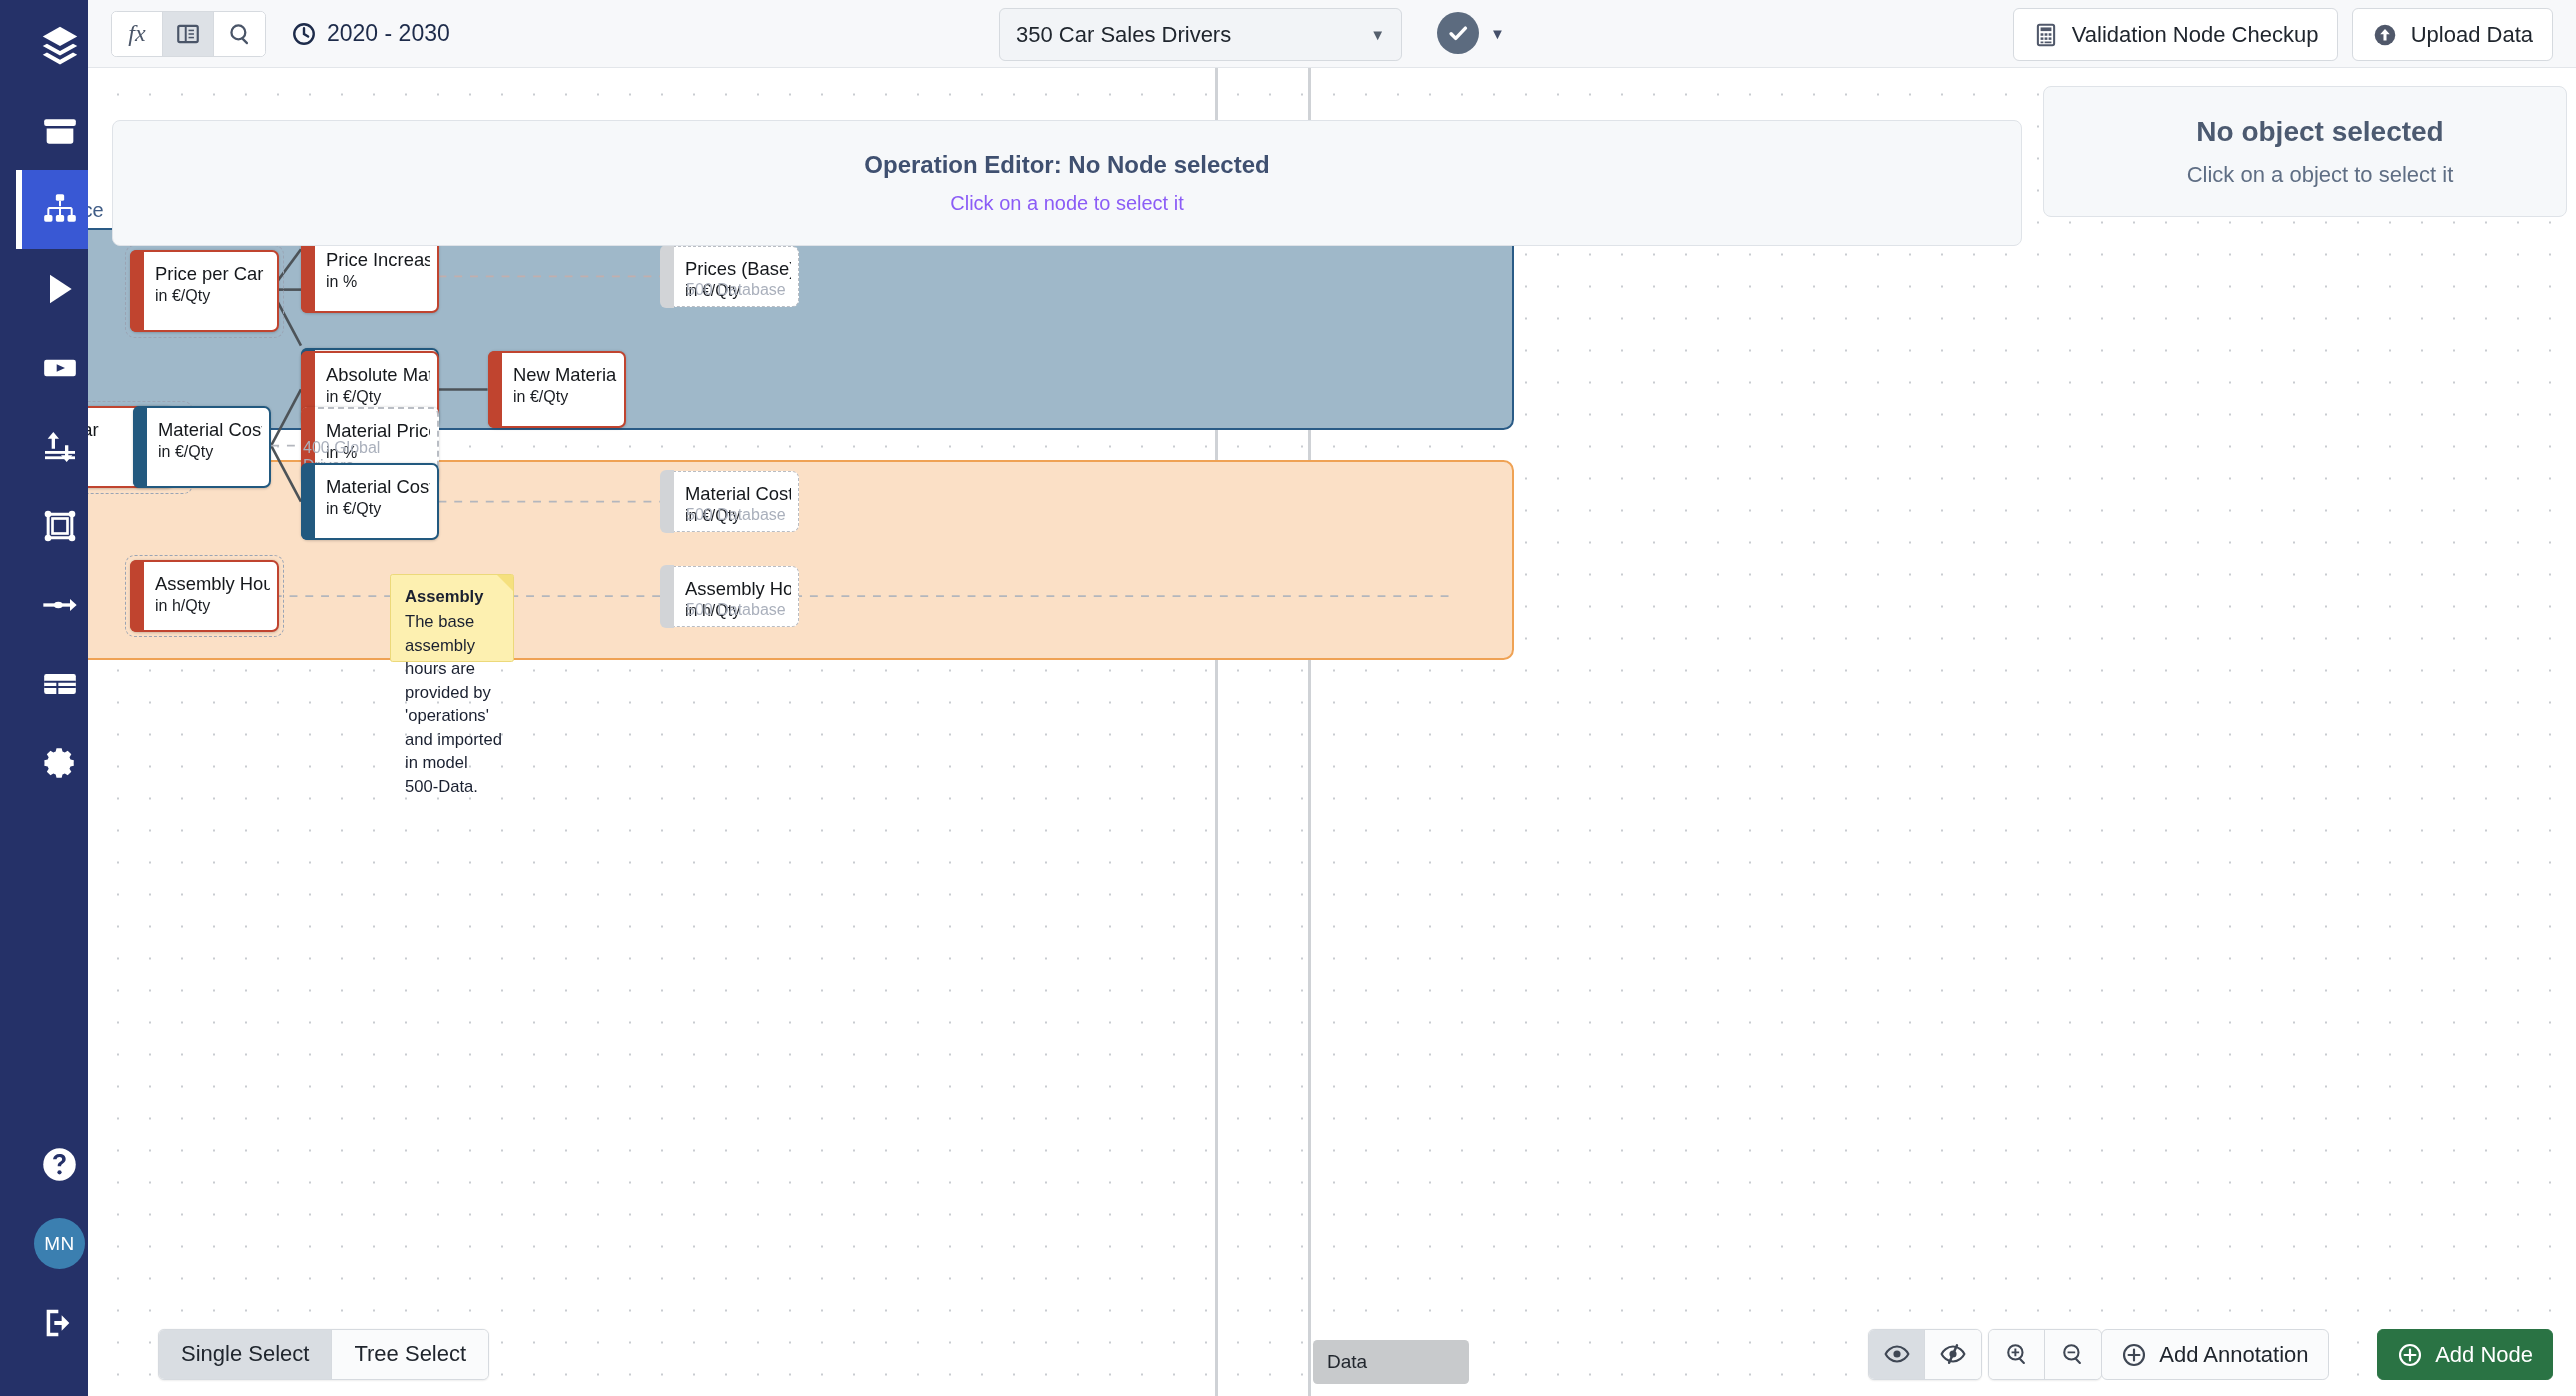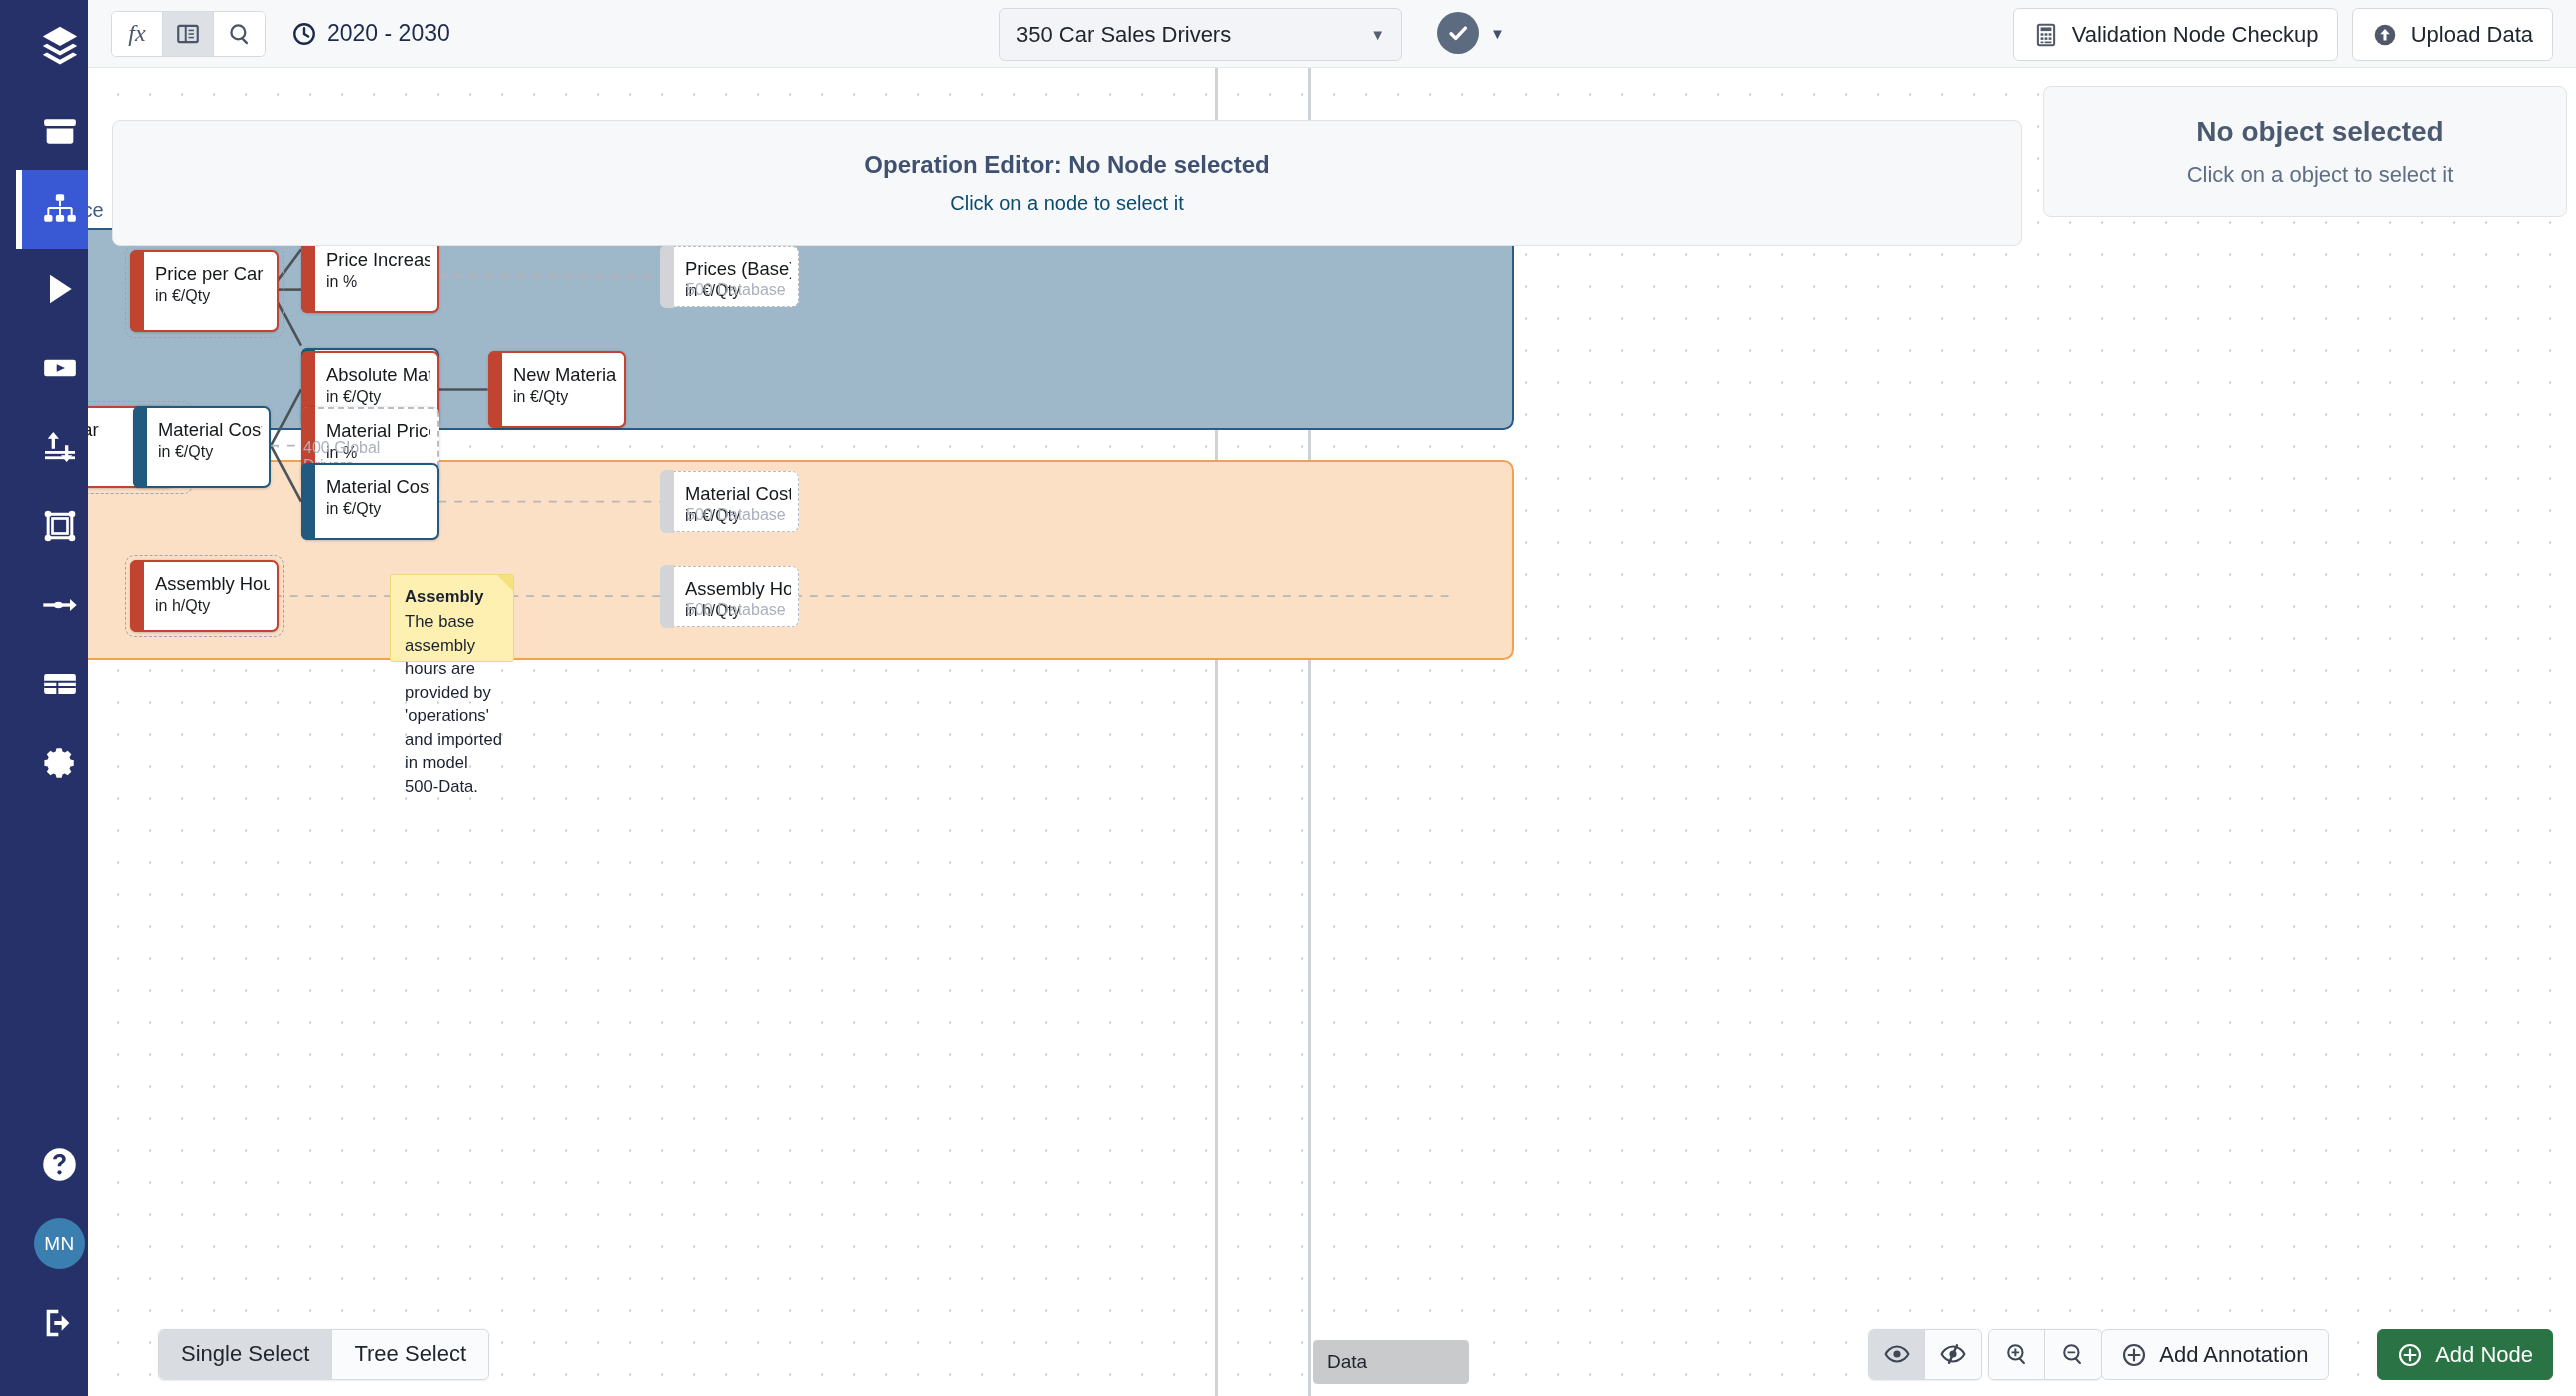--- a/index.html
+++ b/index.html
@@ -100,21 +100,21 @@
   
   .op-editor {
     position: absolute; left: 112px; top: 86px;
     width: 1910px; height: 126px;
     background: #f6f8fa; border: 0.9px solid #dfe3e8; border-radius: 8px;
     display: flex; flex-direction: column; align-items: center; justify-content: center;
     gap: 12.3px;
     margin-top: 34px;
   }
   .op-title { font-size: 24px; font-weight: bold; color: #3f5070; }
-  .op-sub { font-size: 20px; color: #0c4a6e; }
+  .op-sub { font-size: 20px; color: #8b5cf6; }
 
   .obj-panel {
     position: absolute; left: 2043px; top: 86px;
     width: 524px; height: 131px;
     background: #f6f8fa; border: 0.9px solid #dfe3e8; border-radius: 8px;
     display: flex; flex-direction: column; align-items: center; justify-content: center;
     gap: 14px;
     padding-left: 30px;
   }
   .obj-title { font-size: 28px; font-weight: bold; color: #4c5a70; }

